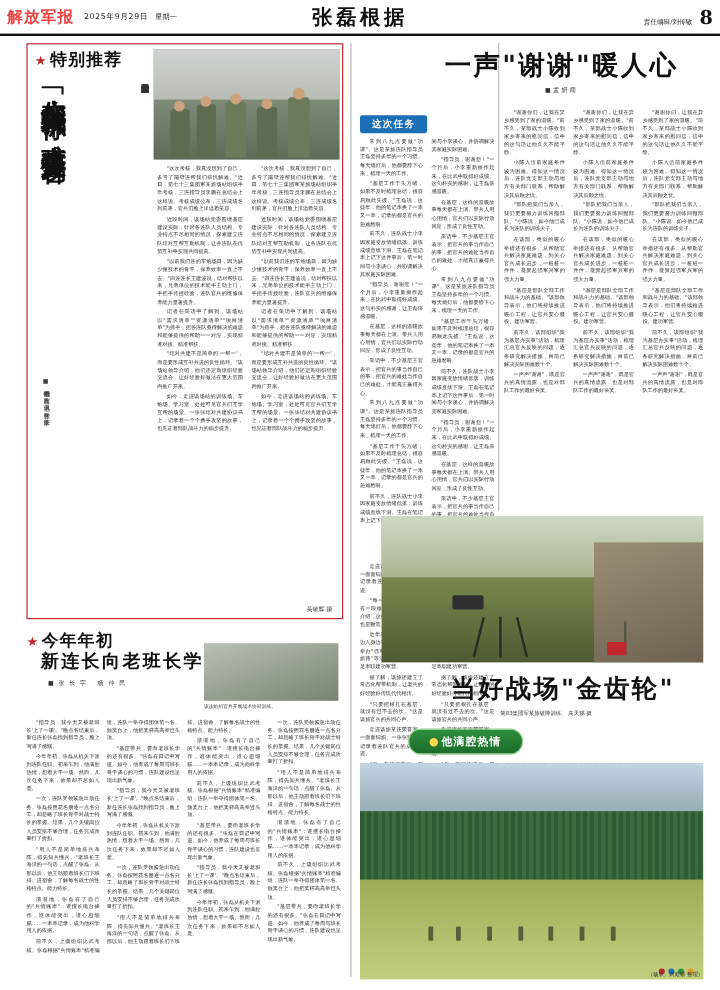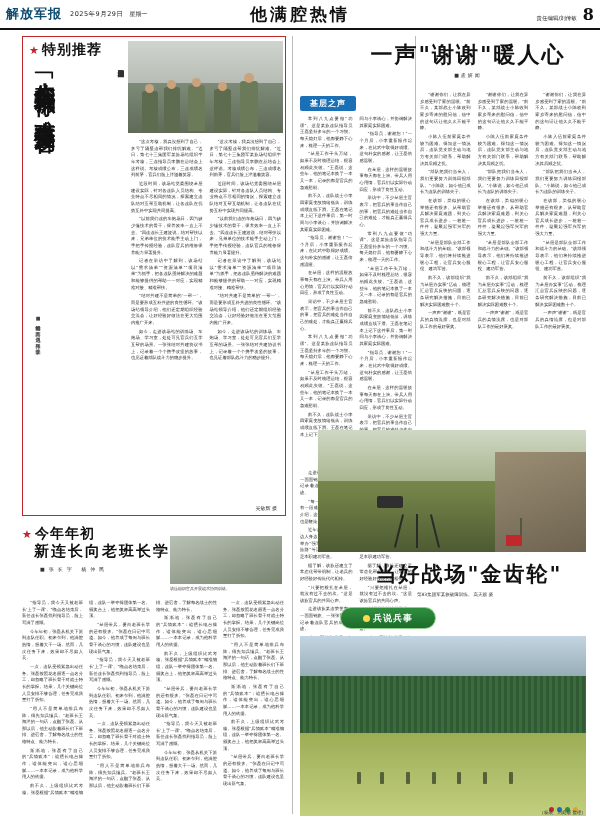--- a/index.html
+++ b/index.html
@@ -16,21 +16,21 @@
 
   
   .masthead {
     position:absolute; left:0; top:0; width:600px; height:30px;
     border-bottom:2px solid #111;
     display:flex; align-items:center;
   }
   .logo {
     font-family:"DejaVu Serif", serif;
     font-weight:bold; font-size:13px; letter-spacing:1px;
-    margin-left:6px; color:#0c4a6e;
+    margin-left:6px; color:#ef4444;
   }
   .mast-date { font-size:6.5px; margin-left:8px; color:#222; letter-spacing:.5px;}
   .mast-weekday { font-size:6px; margin-left:6px; color:#222; }
   .mast-center {
     position:absolute; left:50%; transform:translateX(-50%);
     font-family:"DejaVu Serif", serif;
     font-weight:bold; font-size:17px; letter-spacing:3px;
   }
   .mast-right {
     position:absolute; right:6px; display:flex; align-items:baseline; gap:6px;
@@ -218,21 +218,21 @@
 </style>
 </head>
 <body>
 
 <div class="page">
 
   <div class="masthead">
     <div class="logo">解放军报</div>
     <div class="mast-date">2025年9月29日</div>
     <div class="mast-weekday">星期一</div>
-    <div class="mast-center">他满腔热情</div>
+    <div class="mast-center">张磊根据</div>
     <div class="mast-right">
       <div class="mast-editor">责任编辑/刘传敏</div>
       <div class="mast-pageno">8</div>
     </div>
   </div>
 
   <div class="vrule" style="left:292px; top:36px; height:778px;"></div>
   <div class="vrule" style="left:415px; top:36px; height:390px;"></div>
 
   <div class="feature">
@@ -304,21 +304,21 @@
       <p>"指导员，我今天又被老班长'上了一课'。"晚点名结束后，新任连长张磊找到指导员，脸上写满了感慨。</p>
       <p>今年年初，张磊从机关下派到连队任职。初来乍到，他满腔热情，想着大干一场。然而，几次任务下来，效果却不尽如人意。</p>
       <p>一次，连队受领紧急出动任务。张磊按照花名册逐一点名分工，却忽略了班长骨干对战士特长的掌握。结果，几个关键岗位人员安排不够合理，任务完成质量打了折扣。</p>
       <p>"用人不是简单地排兵布阵，得先知兵懂兵。"老班长王海洋的一句话，点醒了张磊。从那以后，他主动跟着班长们下班排、进宿舍，了解每名战士的性格特点、能力特长。</p>
       <p>渐渐地，张磊有了自己的"兵情账本"：谁擅长电台操作，谁体能突出，谁心思细腻……一本本记录，成为他科学用人的依据。</p>
       <p>前不久，上级组织比武考核。张磊根据"兵情账本"精准编组，连队一举夺得团体第一名。颁奖台上，他把奖杯高高举过头顶。</p>
       <p>"基层带兵，要向老班长学的还有很多。"张磊在日记中写道。如今，他养成了每周与班长骨干谈心的习惯，连队建设也呈现出新气象。</p>
     </div>
 
   <div class="mid-head-tag">
-    <span>基层之声</span>
+    <span>这次任务</span>
   </div>
   <div class="mid-body-1 col-text">
       <p>常到八九点要做"功课"。这是某旅连队指导员王磊坚持多年的一个习惯。每天熄灯后，他都要静下心来，梳理一天的工作。</p>
       <p>"基层工作千头万绪，如果不及时梳理总结，很容易顾此失彼。"王磊说，这些年，他的笔记本换了一本又一本，记录的都是官兵的急难愁盼。</p>
       <p>前不久，连队战士小李因家庭变故情绪低落，训练成绩直线下滑。王磊在笔记本上记下这件事后，第一时间与小李谈心，并协调解决其家庭实际困难。</p>
       <p>"指导员，谢谢您！"一个月后，小李重新振作起来，在比武中取得好成绩。这句朴实的感谢，让王磊倍感温暖。</p>
       <p>在基层，这样的温暖故事每天都在上演。带兵人用心用情，官兵们以实际行动回应，形成了良性互动。</p>
       <p>采访中，不少基层主官表示，把官兵的事当作自己的事，把官兵的难处当作自己的难处，才能真正赢得兵心。</p>
       <p>常到八九点要做"功课"。这是某旅连队指导员王磊坚持多年的一个习惯。每天熄灯后，他都要静下心来，梳理一天的工作。</p>
       <p>"基层工作千头万绪，如果不及时梳理总结，很容易顾此失彼。"王磊说，这些年，他的笔记本换了一本又一本，记录的都是官兵的急难愁盼。</p>
@@ -392,21 +392,21 @@
       <i style="left:36px; transform:rotate(-14deg);"></i>
     </div>
     <div class="pole"></div>
     <div class="flag"></div>
   </div>
   <div class="rphoto2-title">当好战场"金齿轮"</div>
   <div class="rphoto-caption">第83集团军某旅破障训练。  高天赐 摄</div>
 
   <div class="badge">
     <i class="dot"></i>
-    <span>兵说兵事</span>
+    <span>他满腔热情</span>
   </div>
   <div class="br-body col-text">
       <p>在综合演练那天，我和战友们驾驶战车冲向预定地域。耳机里，指挥员的口令清晰有力。</p>
       <p>这次任务，我们担负的是保障任务。虽不在最前沿，却同样关系着全局成败。</p>
       <p>"保障不是配角，而是战场上不可或缺的'金齿轮'。"班长的话，一直刻在我心里。</p>
       <p>演练中，一台车辆突发故障。我和班长迅速判断，用最短时间完成抢修，确保部队按时抵达。</p>
       <p>那一刻，我真切体会到：平凡岗位也能干出不平凡的业绩。</p>
       <p>如今，我已能独立处置多种故障，成为连队小有名气的"技术能手"。</p>
       <p>新的征程上，我将继续当好战场上的"金齿轮"，让每一次转动都铿锵有力。</p>
       <p>在综合演练那天，我和战友们驾驶战车冲向预定地域。耳机里，指挥员的口令清晰有力。</p>

